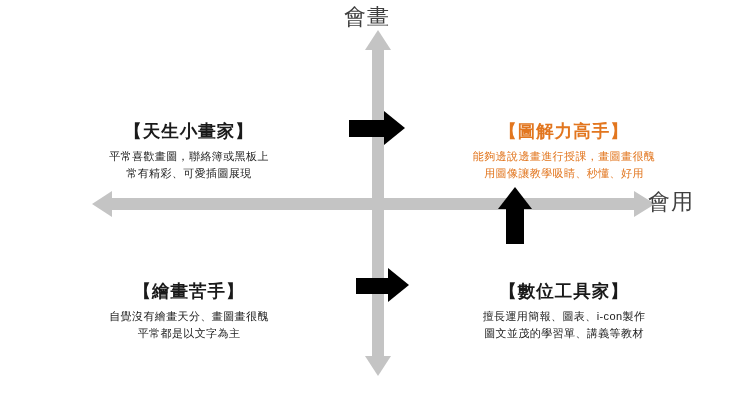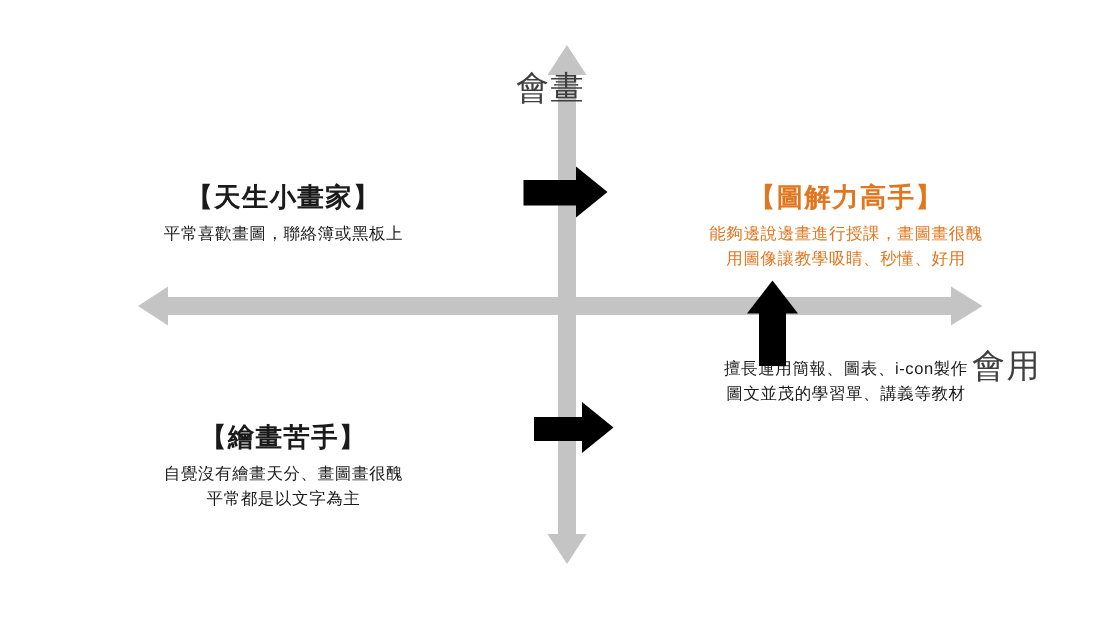--- a/index.html
+++ b/index.html
@@ -68,21 +68,20 @@
   }
 
   
   .axis-label {
     position: absolute;
     color: #3f3f3f;
     font-size: 22px;
     font-weight: 400;
     letter-spacing: 1px;
     white-space: nowrap;
-    margin-top: 42px;
   }
   .axis-label-left   { left: 8px;   top: 187px; }
   .axis-label-right  { left: 648px; top: 187px; text-align: right; }
   .axis-label-top    { left: 344px; top: 2px;   }
   .axis-label-bottom { left: 334px; top: 377px; }
 
   
   .black-arrow {
     position: absolute;
   }
@@ -164,35 +163,37 @@
   <div class="arrowhead arrow-right"></div>
   <div class="arrowhead arrow-up"></div>
   <div class="arrowhead arrow-down"></div>
 
   <div class="axis-label axis-label-top">會畫</div>
   <div class="axis-label axis-label-right">會用</div>
 
   <div class="quad" id="quad-tl">
     <div class="q-title">【天生小畫家】</div>
     <div class="q-line">平常喜歡畫圖，聯絡簿或黑板上</div>
+    <div class="q-line">常有精彩、可愛插圖展現</div>
   </div>
 
   <div class="quad accent" id="quad-tr">
     <div class="q-title">【圖解力高手】</div>
     <div class="q-line">能夠邊說邊畫進行授課，畫圖畫很醜</div>
     <div class="q-line">用圖像讓教學吸睛、秒懂、好用</div>
   </div>
 
   <div class="quad" id="quad-bl">
     <div class="q-title">【繪畫苦手】</div>
     <div class="q-line">自覺沒有繪畫天分、畫圖畫很醜</div>
     <div class="q-line">平常都是以文字為主</div>
   </div>
 
   <div class="quad" id="quad-br">
+    <div class="q-title">【數位工具家】</div>
     <div class="q-line">擅長運用簡報、圖表、i-con製作</div>
     <div class="q-line">圖文並茂的學習單、講義等教材</div>
   </div>
 
   <div class="black-arrow" id="arrow-upper-right">
     <div class="ba-shaft-h"></div>
     <div class="ba-head-h"></div>
   </div>
 
   <div class="black-arrow" id="arrow-lower-right">

